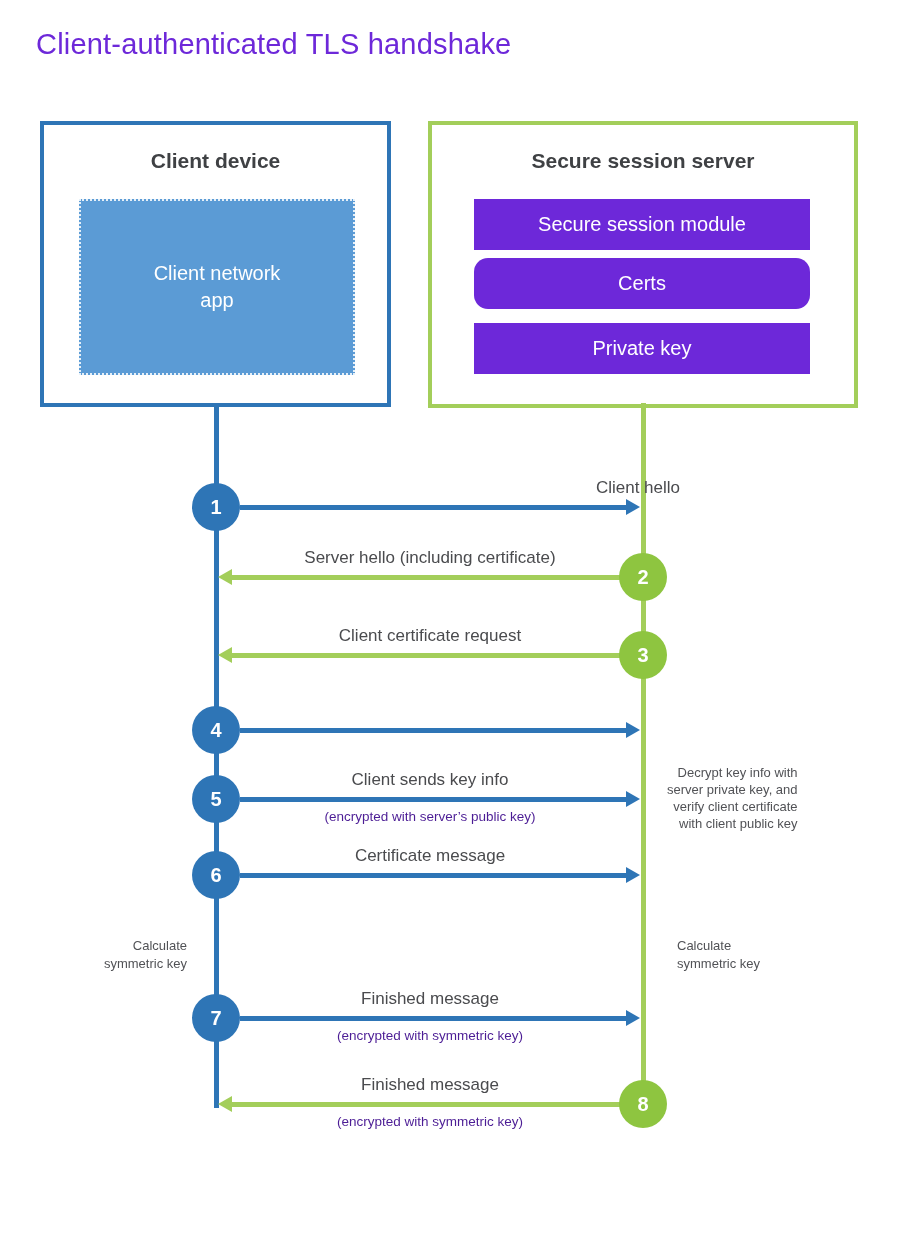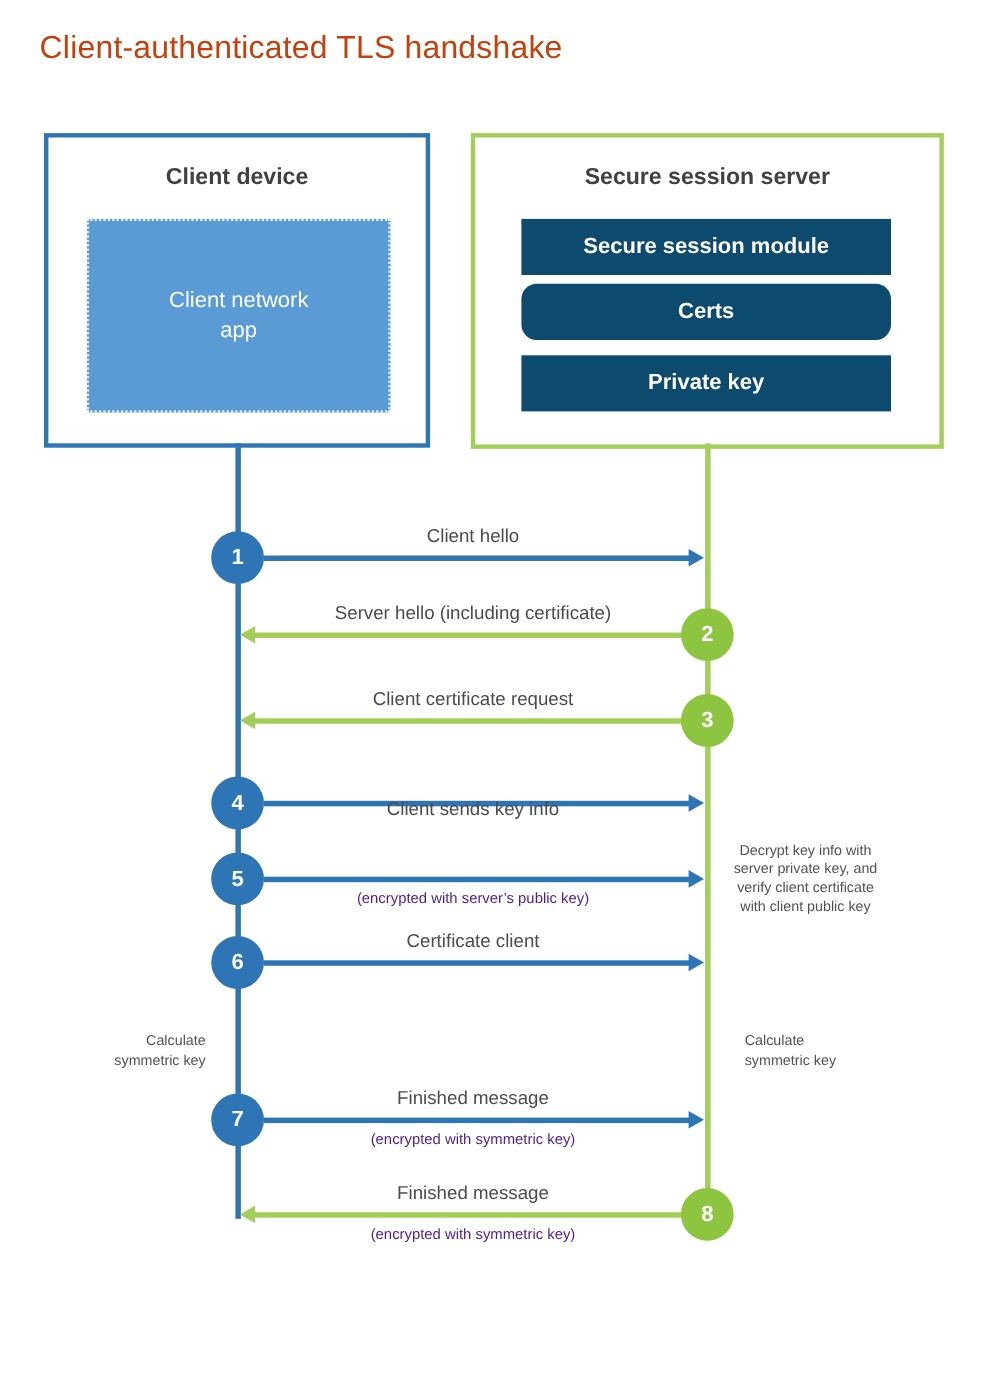--- a/index.html
+++ b/index.html
@@ -3,39 +3,39 @@
 <meta charset="utf-8">
 <style>
   html,body{margin:0;padding:0;background:#ffffff;}
   #canvas{
     position:relative;width:900px;height:1256px;background:#ffffff;overflow:hidden;
     font-family:"Liberation Sans",sans-serif;
   }
   
   .page-title{
     position:absolute;left:36px;top:28px;font-size:29px;font-weight:300;
-    color:#c2410c;letter-spacing:.2px;
+    color:#6d28d9;letter-spacing:.2px;
   }
   
   .actor-box{position:absolute;box-sizing:border-box;background:#fff;}
   .actor-box.blue{left:40px;top:121px;width:351px;height:286px;border:4px solid #2e75b6;}
   .actor-box.green{left:428px;top:121px;width:430px;height:287px;border:4px solid #a3ce5a;}
   .actor-title{
     position:absolute;left:0;right:0;top:24px;text-align:center;
     font-size:21px;font-weight:700;color:#3f4144;
   }
   .app-box{
     position:absolute;left:79px;top:199px;width:276px;height:176px;box-sizing:border-box;
     background:#5b9bd5;border:2px dotted rgba(255,255,255,.85);
     display:flex;flex-direction:column;align-items:center;justify-content:center;
     color:#ffffff;font-size:20px;line-height:27px;text-align:center;
   }
   .module-bar{
-    position:absolute;left:474px;width:336px;height:51px;background:#0c4a6e;
-    color:#ffffff;font-size:20px;text-align:center;line-height:51px;font-weight:bold;
+    position:absolute;left:474px;width:336px;height:51px;background:#6d28d9;
+    color:#ffffff;font-size:20px;text-align:center;line-height:51px;
   }
   
   .vline{position:absolute;width:5px;z-index:1;}
   .vline.blue{left:214px;top:403px;height:705px;background:#2e75b6;}
   .vline.green{left:641px;top:403px;height:682px;background:#a3ce5a;}
   
   .shaft{position:absolute;height:5px;z-index:2;}
   .shaft.blue{left:240px;width:388px;background:#2e75b6;}
   .shaft.green{left:230px;width:390px;background:#a3ce5a;}
   .head{position:absolute;width:0;height:0;z-index:2;border-top:8px solid transparent;border-bottom:8px solid transparent;}
@@ -53,21 +53,21 @@
     position:absolute;left:180px;width:500px;text-align:center;
     font-size:17px;color:#4a4b4e;height:22px;line-height:22px;z-index:2;
   }
   .step-sub{
     position:absolute;left:180px;width:500px;text-align:center;
     font-size:13.5px;color:#4c1d95;height:18px;line-height:18px;z-index:2;
   }
   
   .note{position:absolute;font-size:13px;color:#515256;line-height:17px;z-index:2;}
   .note div{white-space:nowrap;}
-  .note.decrypt{left:667px;top:764px;text-align:center;}
+  .note.decrypt{left:667px;top:764px;text-align:right;}
   .note.calc-left{left:37px;top:937px;width:150px;text-align:right;line-height:17.5px;}
   .note.calc-right{left:677px;top:937px;text-align:left;line-height:17.5px;}
 </style>
 </head>
 <body>
 
 <div id="canvas">
 
   <div class="page-title">Client-authenticated TLS handshake</div>
 
@@ -82,46 +82,46 @@
   <div class="actor-box green">
     <div class="actor-title">Secure session server</div>
   </div>
   <div class="module-bar" style="top:199px;">Secure session module</div>
   <div class="module-bar" style="top:258px;border-radius:14px;">Certs</div>
   <div class="module-bar" style="top:323px;">Private key</div>
 
   <div class="vline blue"></div>
   <div class="vline green"></div>
 
-  <div class="step-label" style="top:477px;">Client hello</div>
+  <div class="step-label" style="top:477px;text-align:right;">Client hello</div>
   <div class="shaft blue" style="top:505px;"></div>
   <div class="head right" style="top:499px;"></div>
   <div class="circle blue" style="top:483px;">1</div>
 
   <div class="step-label" style="top:547px;">Server hello (including certificate)</div>
   <div class="shaft green" style="top:575px;"></div>
   <div class="head left" style="top:569px;"></div>
   <div class="circle green" style="top:553px;">2</div>
 
   <div class="step-label" style="top:625px;">Client certificate request</div>
   <div class="shaft green" style="top:653px;"></div>
   <div class="head left" style="top:647px;"></div>
   <div class="circle green" style="top:631px;">3</div>
 
   <div class="shaft blue" style="top:728px;"></div>
   <div class="head right" style="top:722px;"></div>
   <div class="circle blue" style="top:706px;">4</div>
 
-  <div class="step-label" style="top:725px;text-align:center;">Client sends key info</div>
+  <div class="step-label" style="top:769px;text-align:center;">Client sends key info</div>
   <div class="shaft blue" style="top:797px;"></div>
   <div class="head right" style="top:791px;"></div>
   <div class="circle blue" style="top:775px;">5</div>
   <div class="step-sub" style="top:808px;">(encrypted with server’s public key)</div>
 
-  <div class="step-label" style="top:845px;">Certificate client</div>
+  <div class="step-label" style="top:845px;">Certificate message</div>
   <div class="shaft blue" style="top:873px;"></div>
   <div class="head right" style="top:867px;"></div>
   <div class="circle blue" style="top:851px;">6</div>
 
   <div class="step-label" style="top:988px;">Finished message</div>
   <div class="shaft blue" style="top:1016px;"></div>
   <div class="head right" style="top:1010px;"></div>
   <div class="circle blue" style="top:994px;">7</div>
   <div class="step-sub" style="top:1027px;">(encrypted with symmetric key)</div>
 

